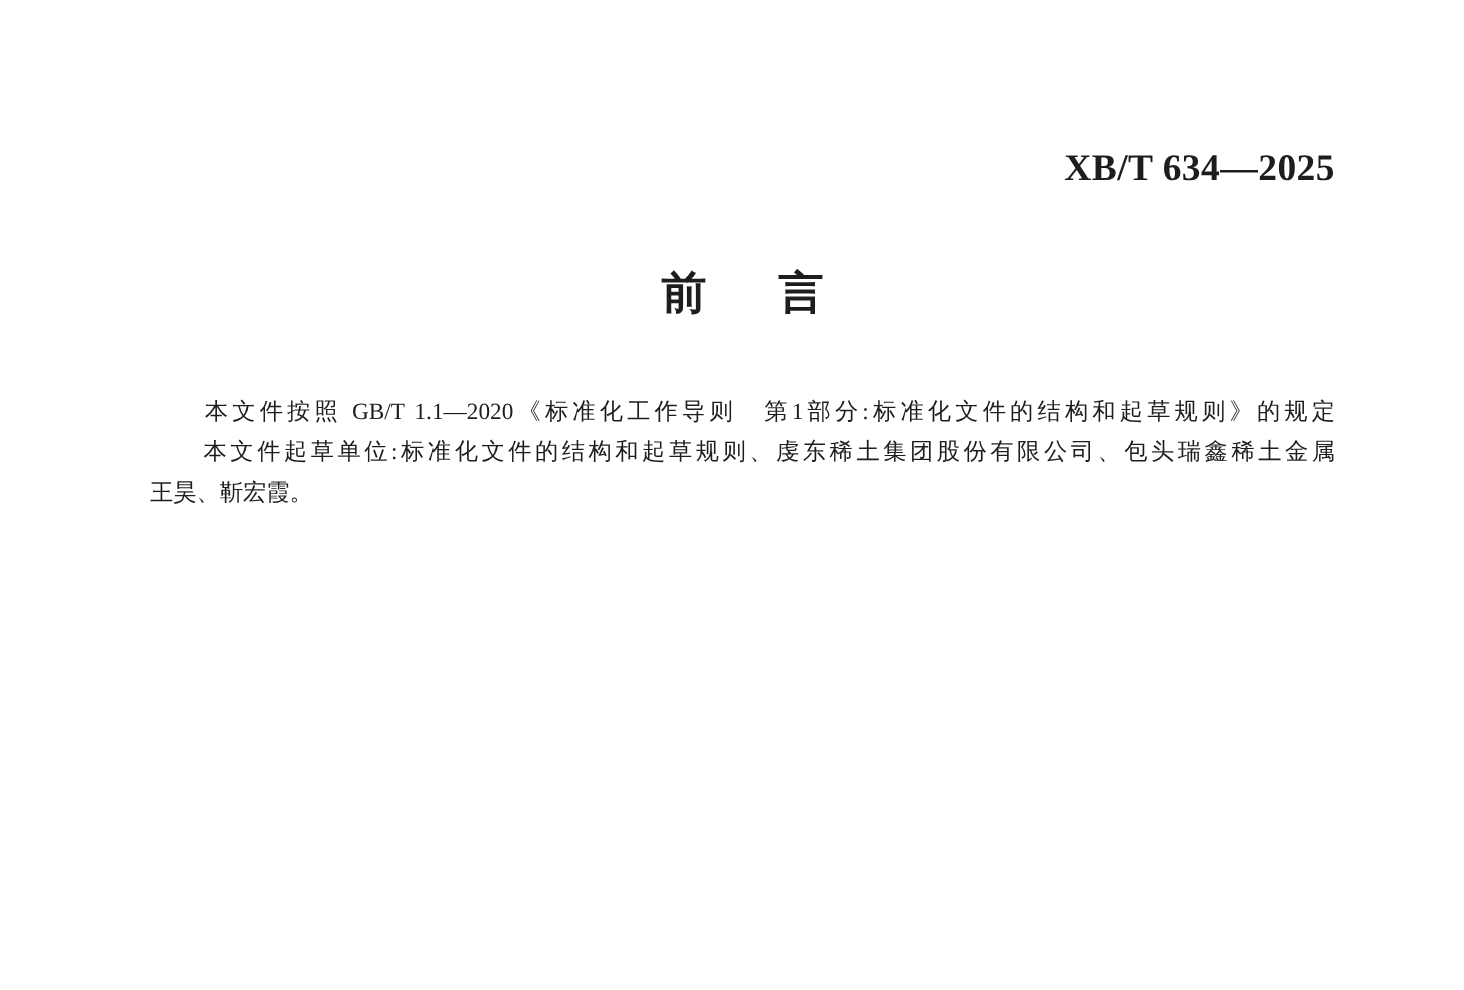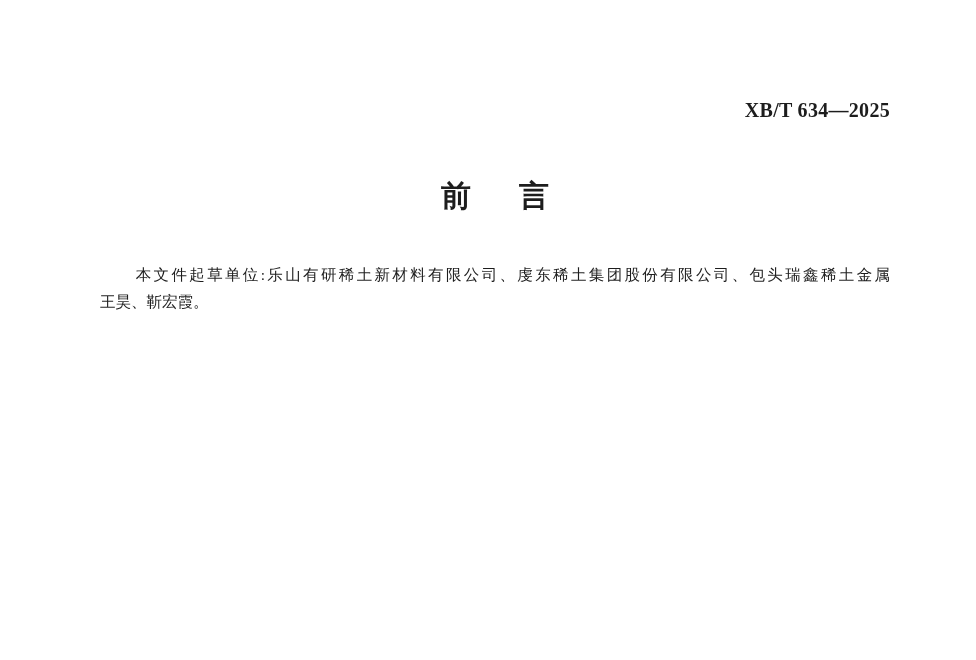--- a/index.html
+++ b/index.html
@@ -13,21 +13,21 @@
     height: 660px;
     background: #ffffff;
     overflow: hidden;
     font-family: "Liberation Serif", "DejaVu Serif", serif;
     color: #1d1d1d;
   }
   .doc-number {
     position: absolute;
     top: 99px;
     right: 86px;
-    font-size: 20px;
+    font-size: 25px;
     font-weight: 700;
     letter-spacing: 0.3px;
     white-space: nowrap;
   }
   .fw-title {
     position: absolute;
     top: 181px;
     left: 100px;
     width: 790px;
     display: flex;
@@ -60,17 +60,18 @@
 <div class="page">
 
   <div class="doc-number">XB/T 634—2025</div>
 
   <div class="fw-title">
     <span>前</span>
     <span>言</span>
   </div>
 
   <div class="doc-body">
-    <div class="line fill">　　本文件起草单位:乐山有研稀土新材料有限公司、虔东稀土集团股份有限公司、包头瑞鑫稀土金属</div>
+    <div class="line fill">　　本文件按照 GB/T 1.1—2020《标准化工作导则　第1部分:标准化文件的结构和起草规则》的规定</div>
+    <div class="line fill">　　本文件起草单位:标准化文件的结构和起草规则、虔东稀土集团股份有限公司、包头瑞鑫稀土金属</div>
     <div class="line">王昊、靳宏霞。</div>
   </div>
 
 </div>
 
 </body></html>

